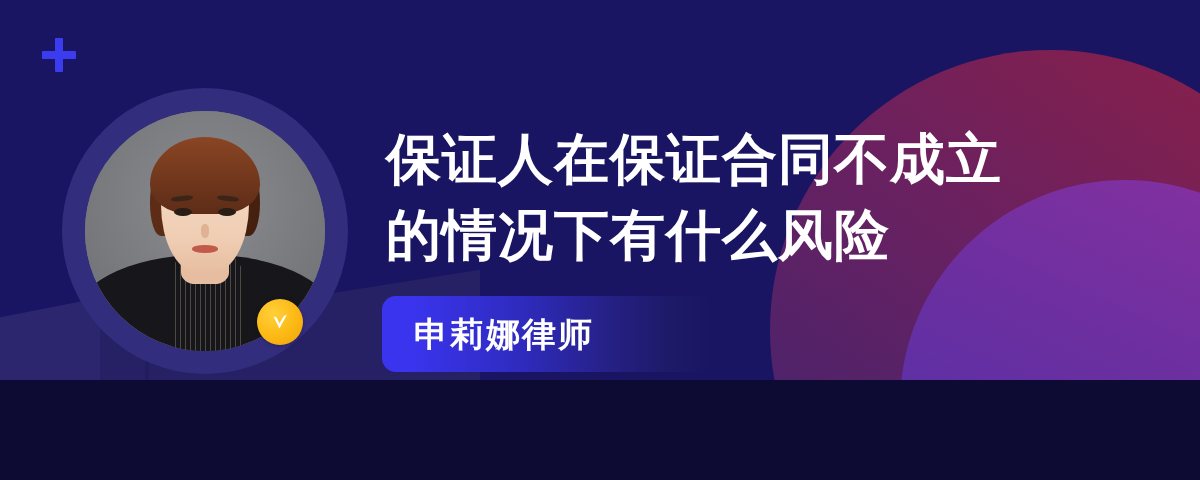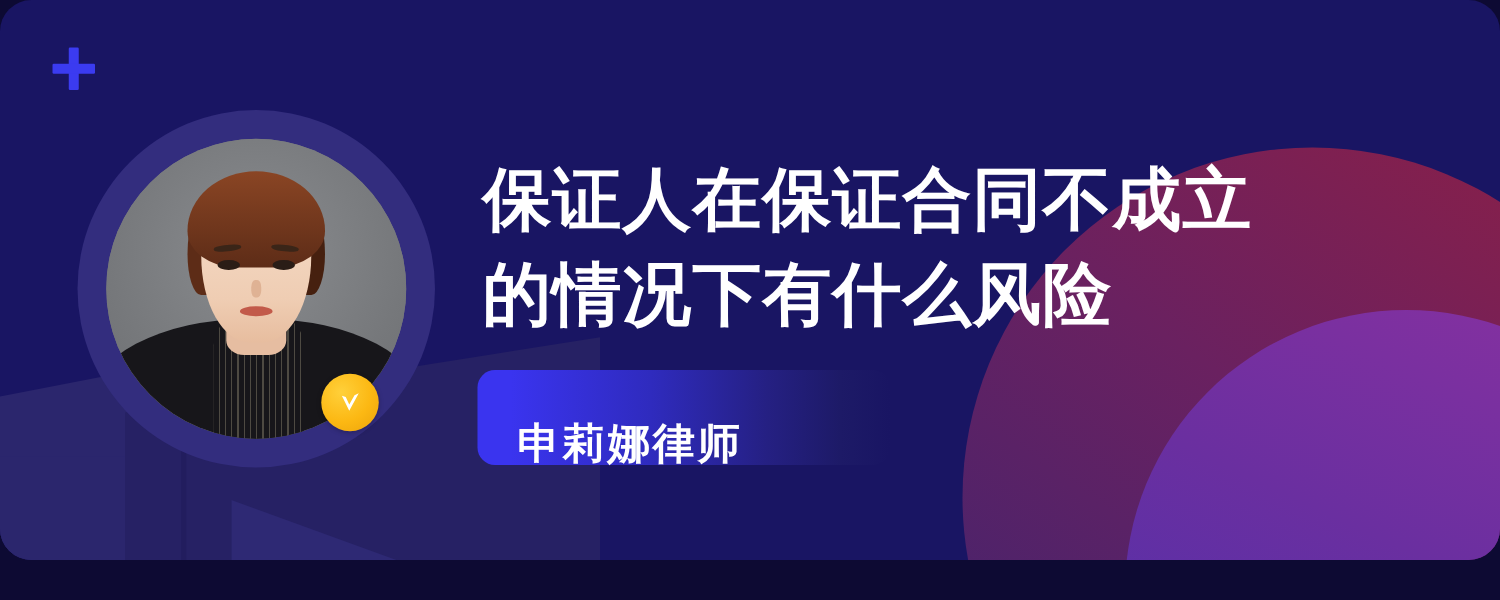--- a/index.html
+++ b/index.html
@@ -6,24 +6,23 @@
   * { margin:0; padding:0; box-sizing:border-box; }
   html, body {
     width:1200px; height:480px;
     background:#0d0a33;
     font-family:"Liberation Sans","DejaVu Sans",sans-serif;
     overflow:hidden;
   }
 
   .banner{
     position:relative;
-    width:1200px; height:448px;
+    width:1200px; height:380px;
     background:#191563;
     overflow:hidden;
-    border-radius:25px;
   }
 
   
   .bg-layer{
     position:absolute; inset:0;
     overflow:hidden;
     pointer-events:none;
   }
 
   
@@ -196,21 +195,21 @@
     letter-spacing:1px;
     white-space:pre-line;
   }
 
   .name-pill{
     position:absolute;
     left:382px; top:296px;
     width:330px; height:76px;
     border-radius:14px;
     background:linear-gradient(90deg,#3a34ef 0%,#3a34ef 8%,#2f2bbe 42%,#252083 70%,#1d1a67 88%,rgba(25,21,99,0) 100%);
-    display:flex; align-items:flex-end;
+    display:flex; align-items:center;
   }
   .name-pill .name-text{
     margin-left:32px;
     color:#ffffff;
     font-size:34px;
     font-weight:bold;
     letter-spacing:2px;
     line-height:1;
   }
 </style>

